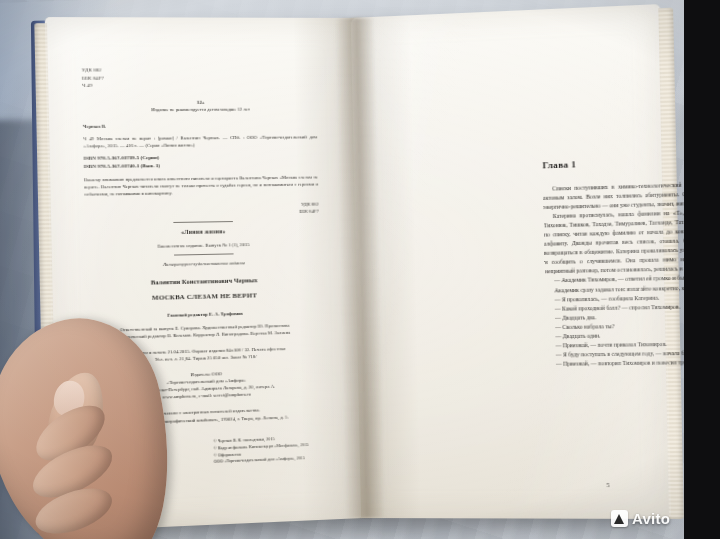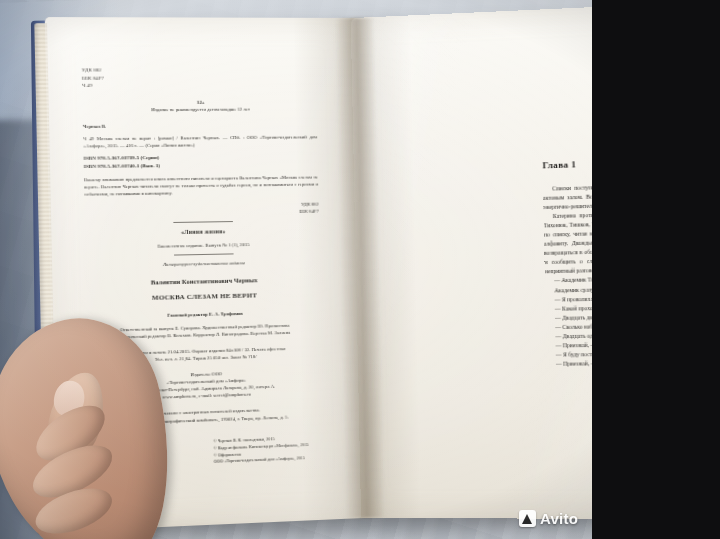--- a/index.html
+++ b/index.html
@@ -8,21 +8,21 @@
     background: #0e0e10;
   }
   body {
     width: 720px;
     height: 539px;
     overflow: hidden;
     font-family: "Liberation Serif", serif;
   }
   .photo {
     position: relative;
-    width: 592px;
+    width: 684px;
     height: 539px;
     overflow: hidden;
     background: #b91c1c;
   }
   
   .bg-blanket {
     position: absolute;
     inset: 0;
     background:
       linear-gradient(120deg, rgba(255,255,255,0.10) 0%, rgba(0,0,0,0.06) 45%, rgba(255,255,255,0.05) 100%),

